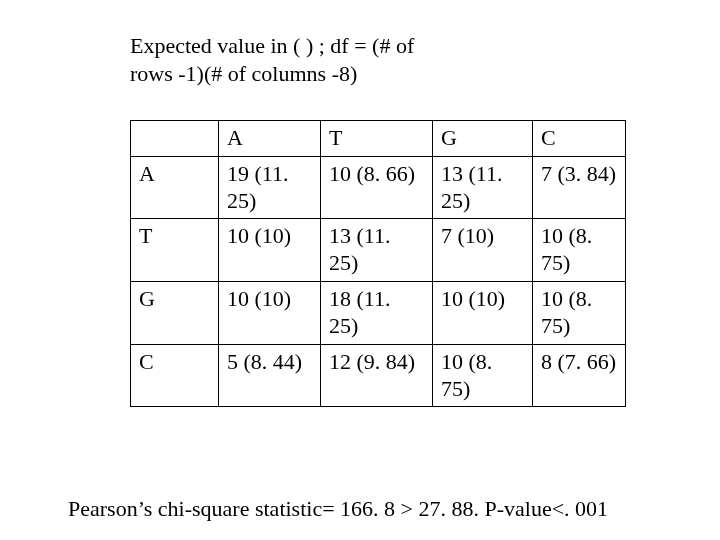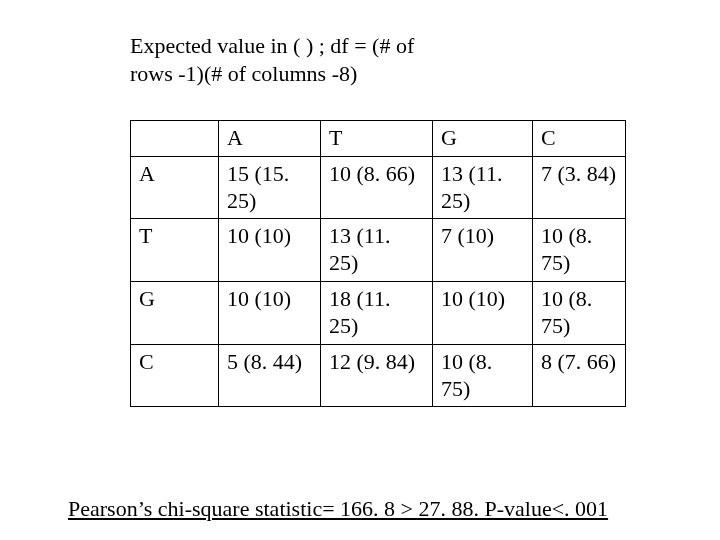--- a/index.html
+++ b/index.html
@@ -7,22 +7,23 @@
     padding: 0;
     width: 720px;
     height: 540px;
     background: #ffffff;
     font-family: "Times New Roman", Times, serif;
     font-size: 22px;
     color: #000;
   }
   .slide {
     position: relative;
-    width: 720px;
+    width: 583px;
     height: 540px;
+    padding-left: 48px;
   }
   .caption {
     position: absolute;
     top: 32px;
     left: 130px;
     width: 420px;
     line-height: 1.25;
   }
   .table-wrap {
     position: absolute;
@@ -44,21 +45,20 @@
   col.c1 { width: 102px; }
   col.c2 { width: 112px; }
   col.c3 { width: 100px; }
   col.c4 { width: 93px; }
   .footer {
     position: absolute;
     left: 68px;
     top: 496px;
     font-size: 22px;
     white-space: nowrap;
-    text-decoration: underline;
   }
 </style>
 </head>
 <body>
 
 <div class="slide">
 
   <div class="caption">
     <span>Expected value in  (    ) ; df = (# of</span><br>
     <span>rows -1)(# of columns -8)</span>
@@ -76,21 +76,21 @@
       <tbody>
           <tr>
         <td></td>
         <td>A</td>
         <td>T</td>
         <td>G</td>
         <td>C</td>
       </tr>
       <tr>
         <td>A</td>
-        <td>15 (15. 25)</td>
+        <td>19 (11. 25)</td>
         <td>10 (8. 66)</td>
         <td>13 (11. 25)</td>
         <td>7 (3. 84)</td>
       </tr>
       <tr>
         <td>T</td>
         <td>10 (10)</td>
         <td>13 (11. 25)</td>
         <td> 7  (10)</td>
         <td>10 (8. 75)</td>

